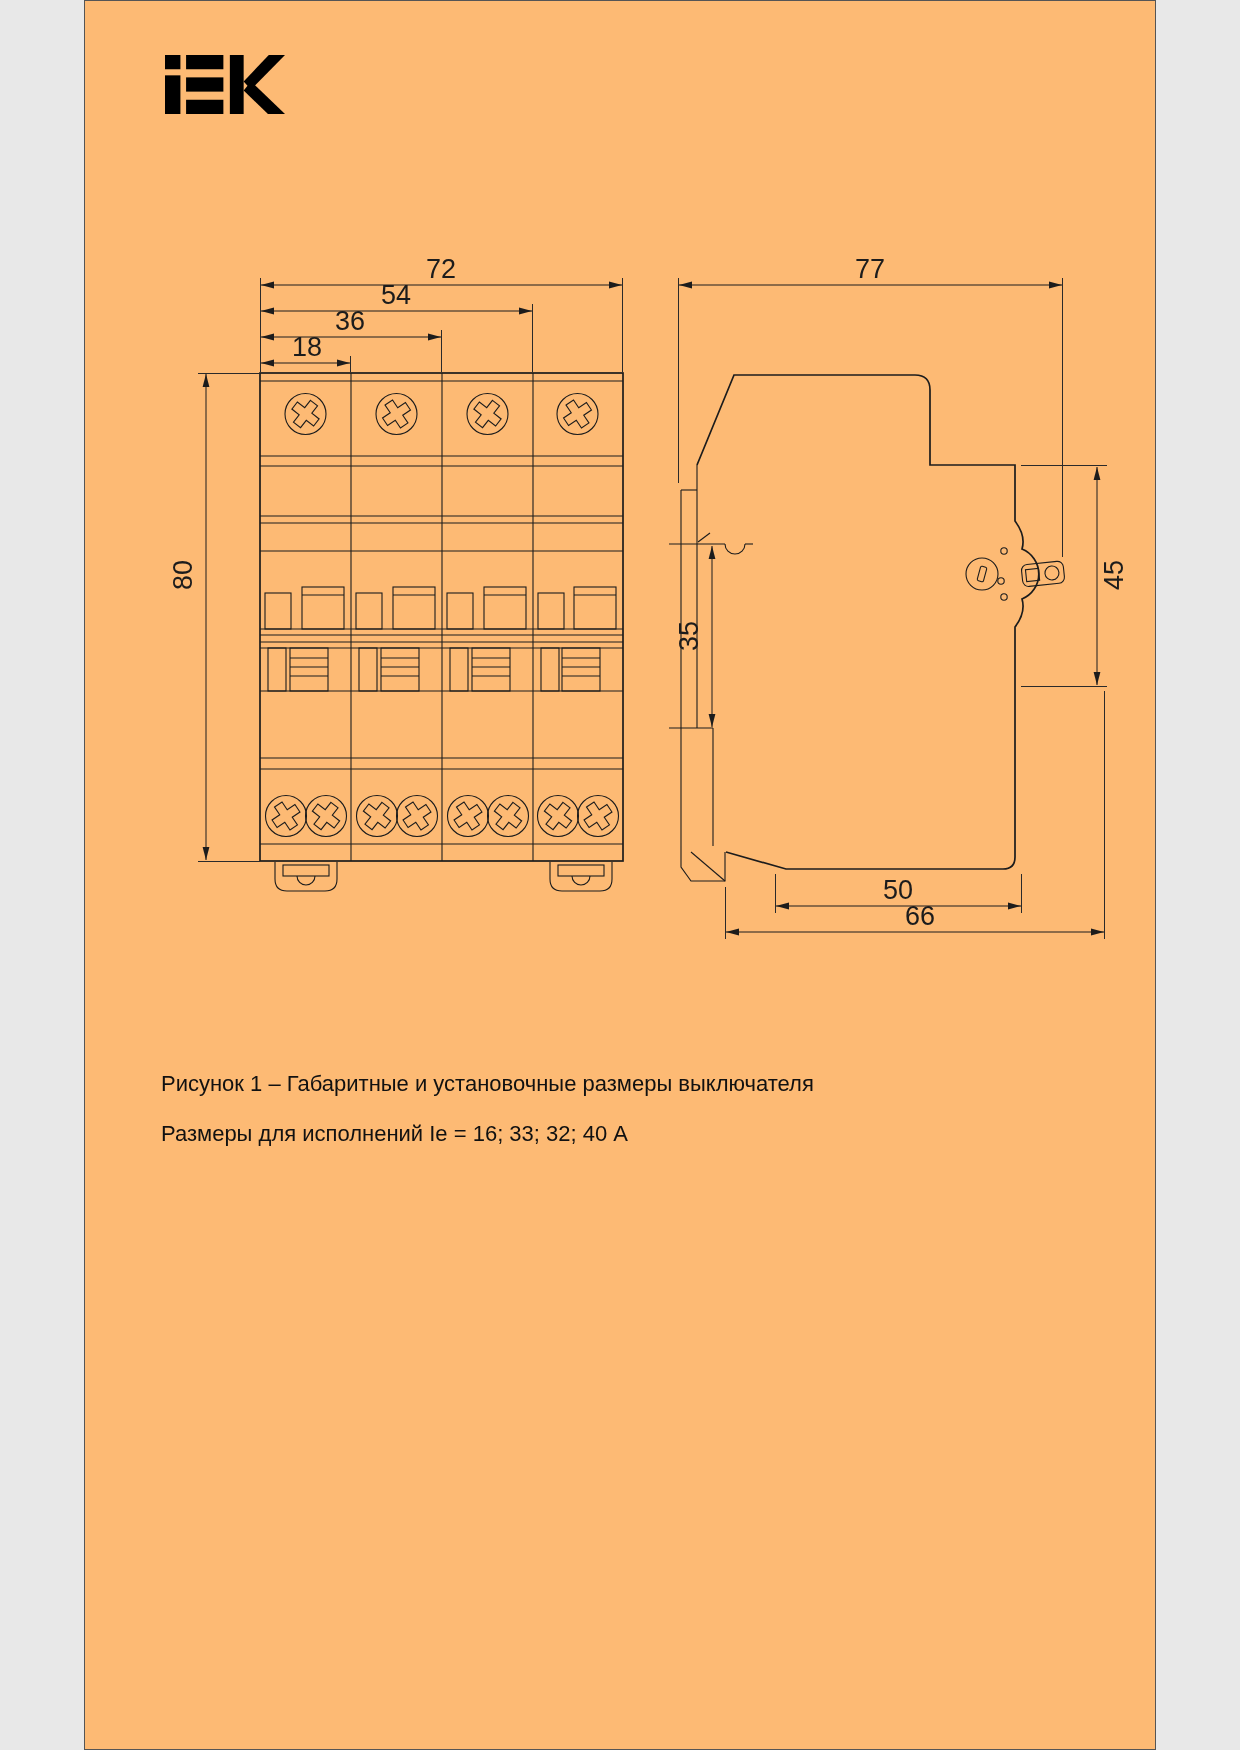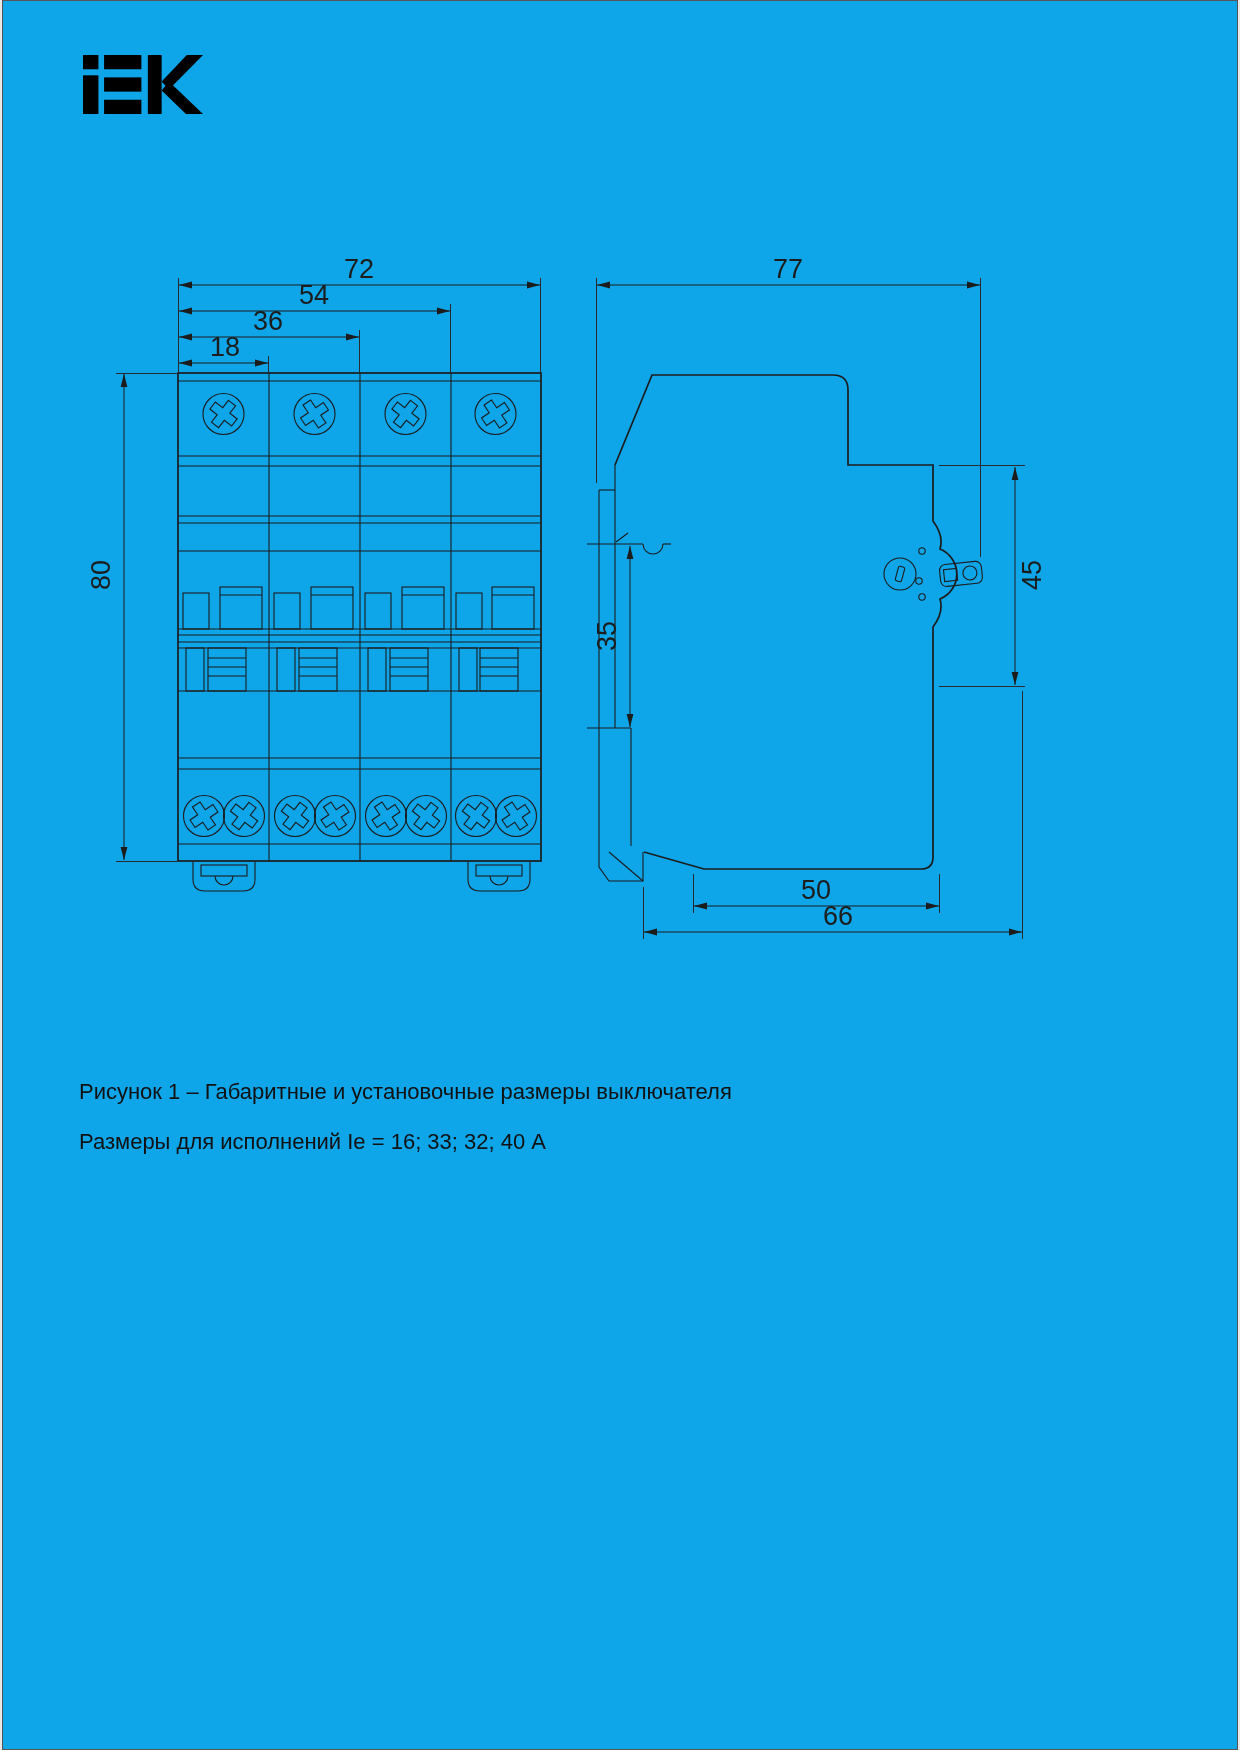--- a/index.html
+++ b/index.html
@@ -1,33 +1,33 @@
 <!DOCTYPE html>
 <html><head>
 <meta charset="utf-8">
 <style>
   html,body{margin:0;padding:0;background:#e8e8e8;}
   .page{
     position:relative;
-    width:1236px;height:1750px;
+    width:1072px;height:1750px;
     margin:0 auto;
-    background:#0ea5e9;
+    background:#fdba74;
     border:1px solid #555;
     box-sizing:border-box;
     overflow:hidden;
     font-family:"Liberation Sans", sans-serif;
   }
   .logo{position:absolute;left:80px;top:54px;width:120px;height:59px;}
   .drawing{position:absolute;left:0;top:0;width:1240px;height:970px;}
   .drawing .ln{stroke:#1c1c1c;stroke-width:1.1;fill:none;}
   .drawing .outline{stroke:#1c1c1c;stroke-width:1.7;fill:none;}
   .drawing .thin{stroke:#2a2a2a;stroke-width:1;fill:none;}
   .drawing .dim{stroke:#1c1c1c;stroke-width:1;fill:none;}
   .drawing text{fill:#1c1c1c;font-family:"Liberation Sans", sans-serif;font-size:27px;}
-  .caption{position:absolute;left:76px;color:#111;font-size:22px;line-height:1.2;white-space:nowrap;margin-top:8px;}
+  .caption{position:absolute;left:76px;color:#111;font-size:22px;line-height:1.2;white-space:nowrap;}
   .caption.l1{top:1070px;}
   .caption.l2{top:1120px;}
 </style>
 </head>
 <body>
 
 <div class="page">
 
   <svg class="logo" viewBox="0 0 148 58" preserveAspectRatio="none" aria-label="iEK">
     <g fill="#000">

